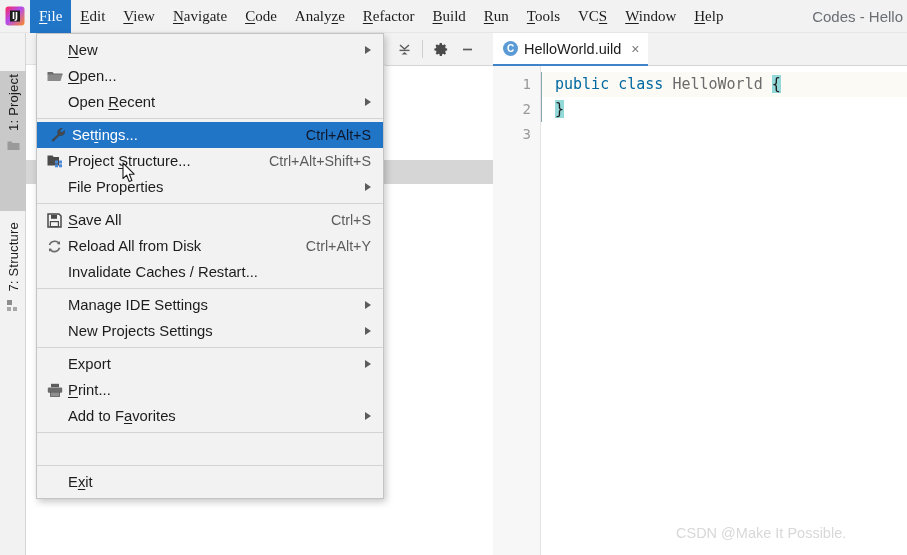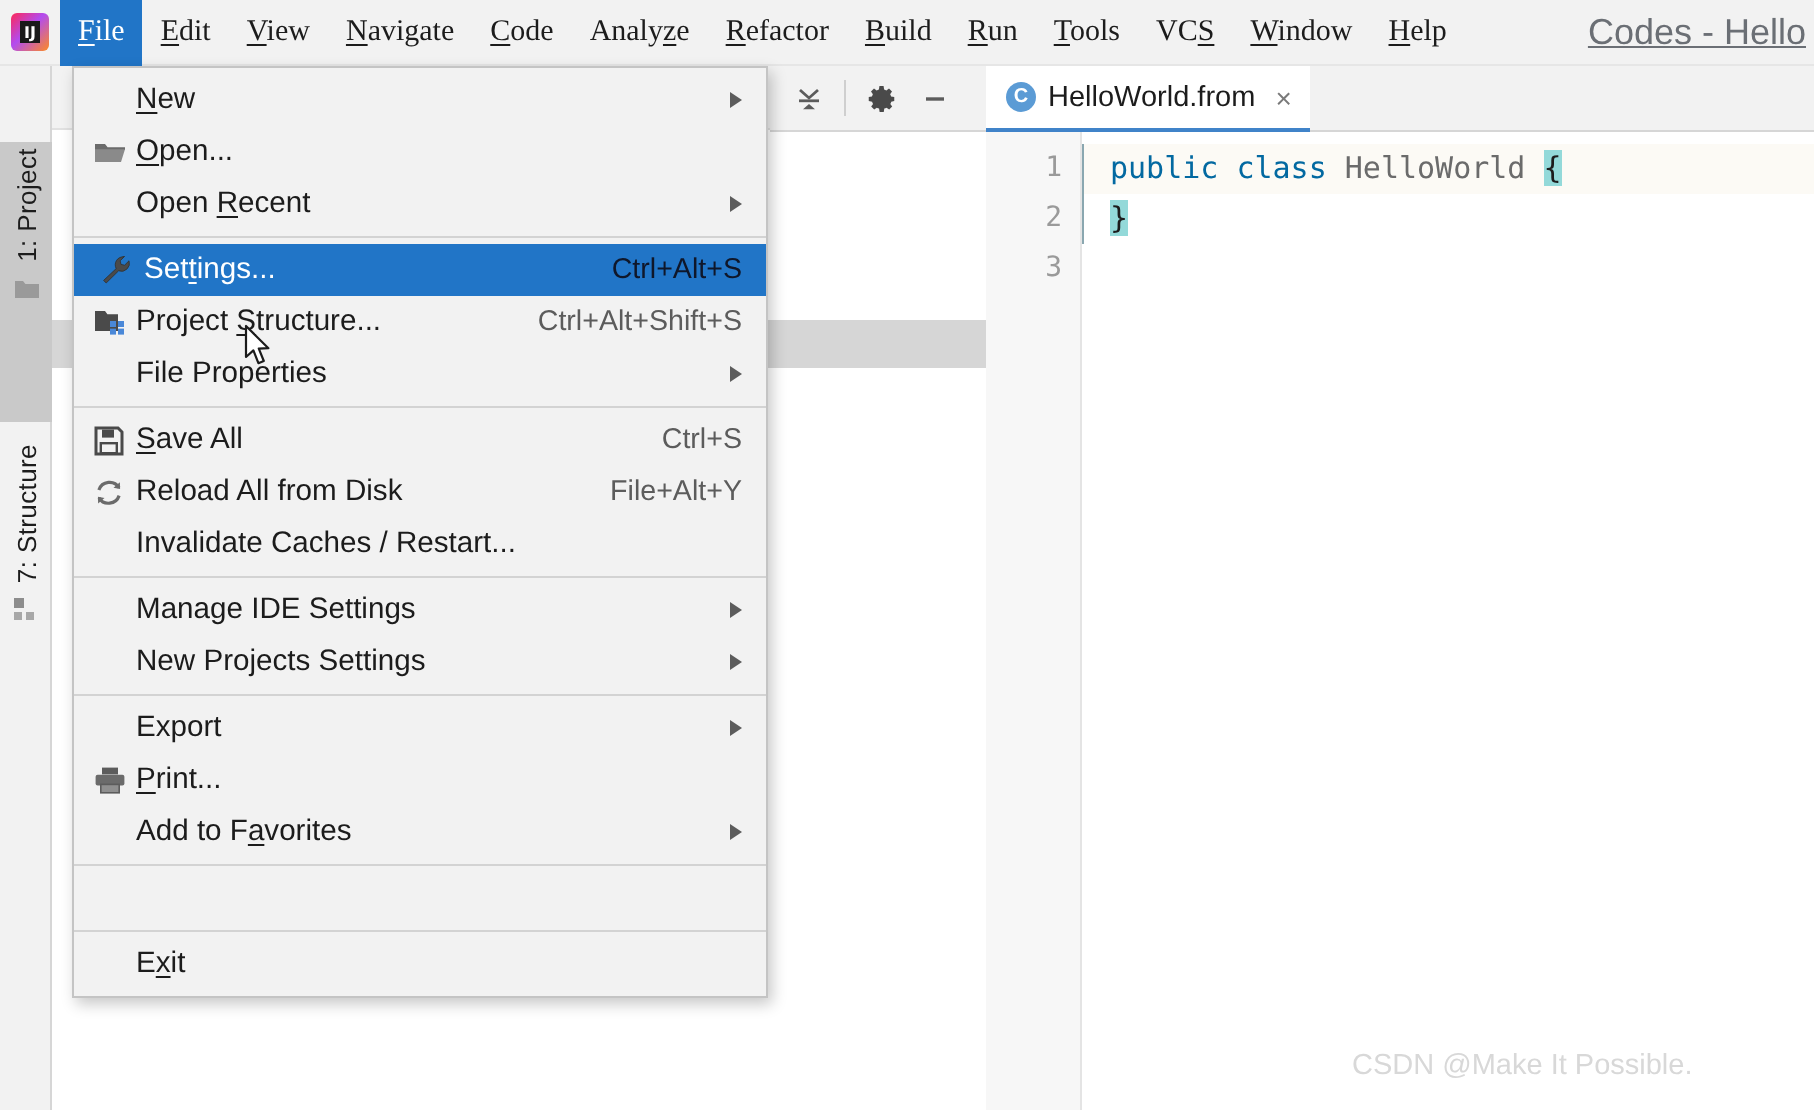--- a/index.html
+++ b/index.html
@@ -52,24 +52,23 @@
   }
   .mn { text-decoration: none; font-family: Liberation Serif, serif; }
   .mn u { text-decoration: underline; text-underline-offset: 2px; }
 
   .window-title {
     position: absolute;
     right: 0; top: 0;
     height: 33px;
     display: flex; align-items: center;
     padding-right: 4px;
-    font-size: 18px;
+    font-size: 15px;
     color: #6b6f75;
     white-space: nowrap;
-    text-decoration: underline;
   }
 
   
   .toolstrip {
     position: absolute;
     left: 0; top: 33px;
     width: 26px;
     height: 522px;
     background: #f2f2f2;
     border-right: 1px solid #d6d6d6;
@@ -459,21 +458,21 @@
         </div>
         <div class="tb-btn">
           <svg width="15" height="15" viewBox="0 0 15 15">
             <line x1="3" y1="7.5" x2="12" y2="7.5" stroke="#5c5c5c" stroke-width="1.7"></line>
           </svg>
         </div>
       </div>
       <div class="tab-strip" style="left:108px;">
         <div class="etab">
           <span class="file-badge">C</span>
-          <span>HelloWorld.from</span>
+          <span>HelloWorld.uild</span>
           <span class="tab-close">×</span>
         </div>
       </div>
     </div>
 
     <div class="code-view">
       <div class="gutter">
         <div class="ln">1</div>
         <div class="ln">2</div>
         <div class="ln">3</div>
@@ -561,21 +560,21 @@
     <div class="mrow">
       <span class="micon">
         <svg width="15" height="15" viewBox="0 0 16 16">
           <path d="M13.4 5.2A6 6 0 002.6 6.4" fill="none" stroke="#6b6b6b" stroke-width="1.7"></path>
           <path d="M2.6 10.6A6 6 0 0013.4 9.4" fill="none" stroke="#6b6b6b" stroke-width="1.7"></path>
           <path d="M13.8 2.2 L13.9 5.8 L10.4 5.2 Z" fill="#6b6b6b"></path>
           <path d="M2.2 13.6 L2.1 10.0 L5.6 10.6 Z" fill="#6b6b6b"></path>
         </svg>
       </span>
       <span class="mlabel">Reload All from Disk</span>
-      <span class="mshort">File+Alt+Y</span>
+      <span class="mshort">Ctrl+Alt+Y</span>
     </div>
 
     <div class="mrow">
       <span class="micon"></span>
       <span class="mlabel">Invalidate Caches / Restart...</span>
     </div>
 
     <div class="msep"></div>
 
     <div class="mrow">

